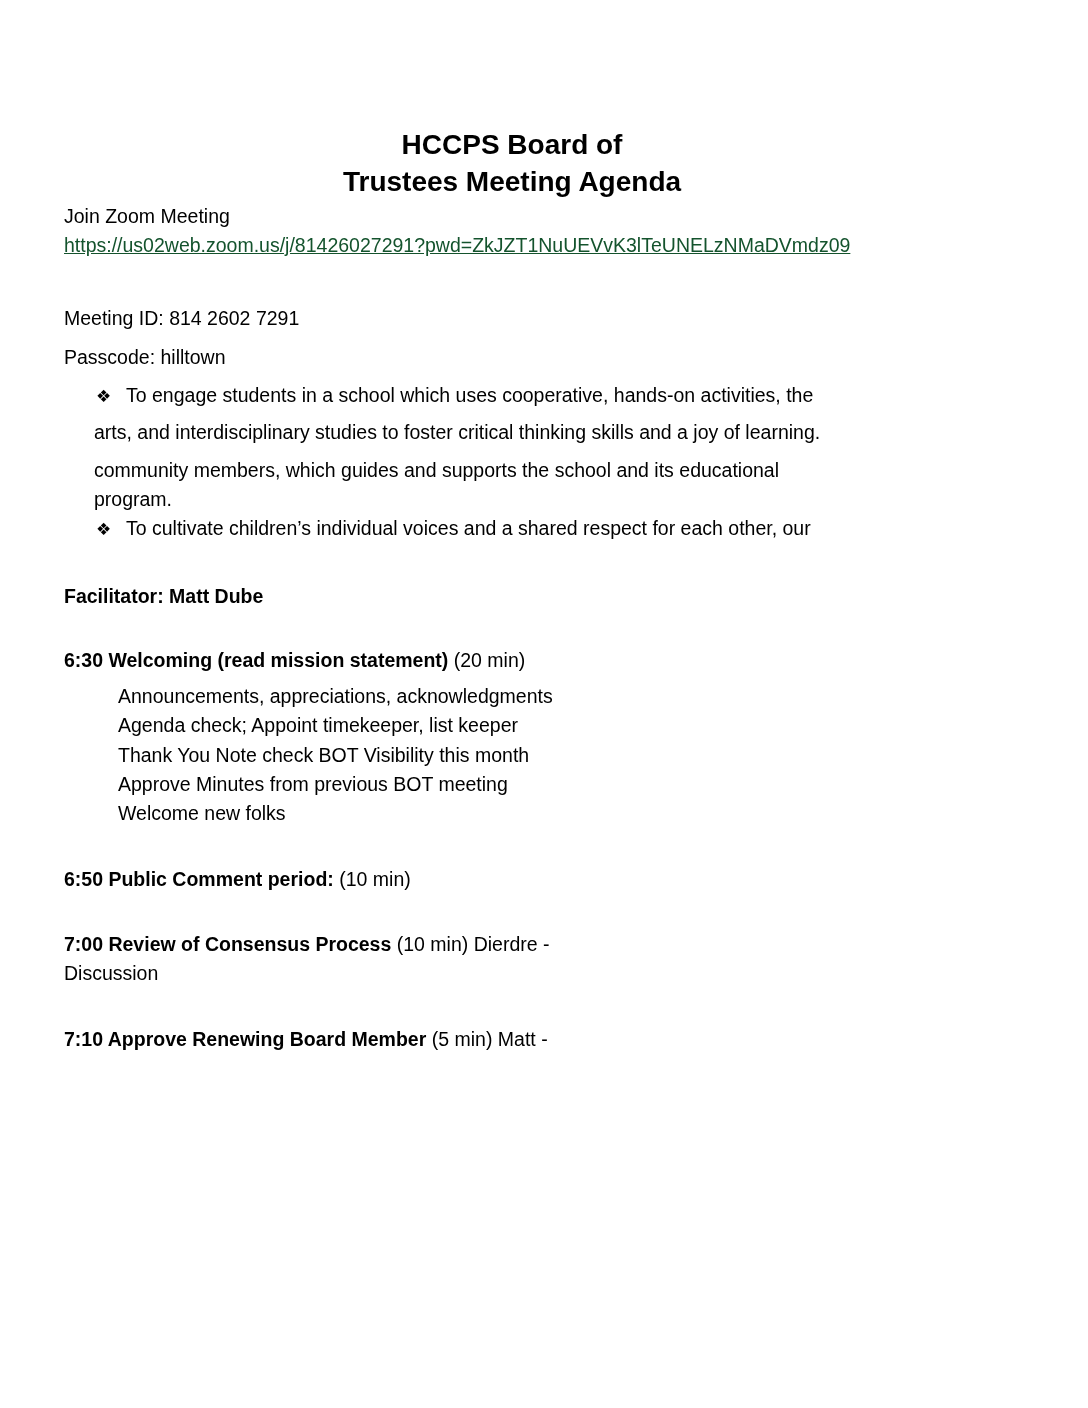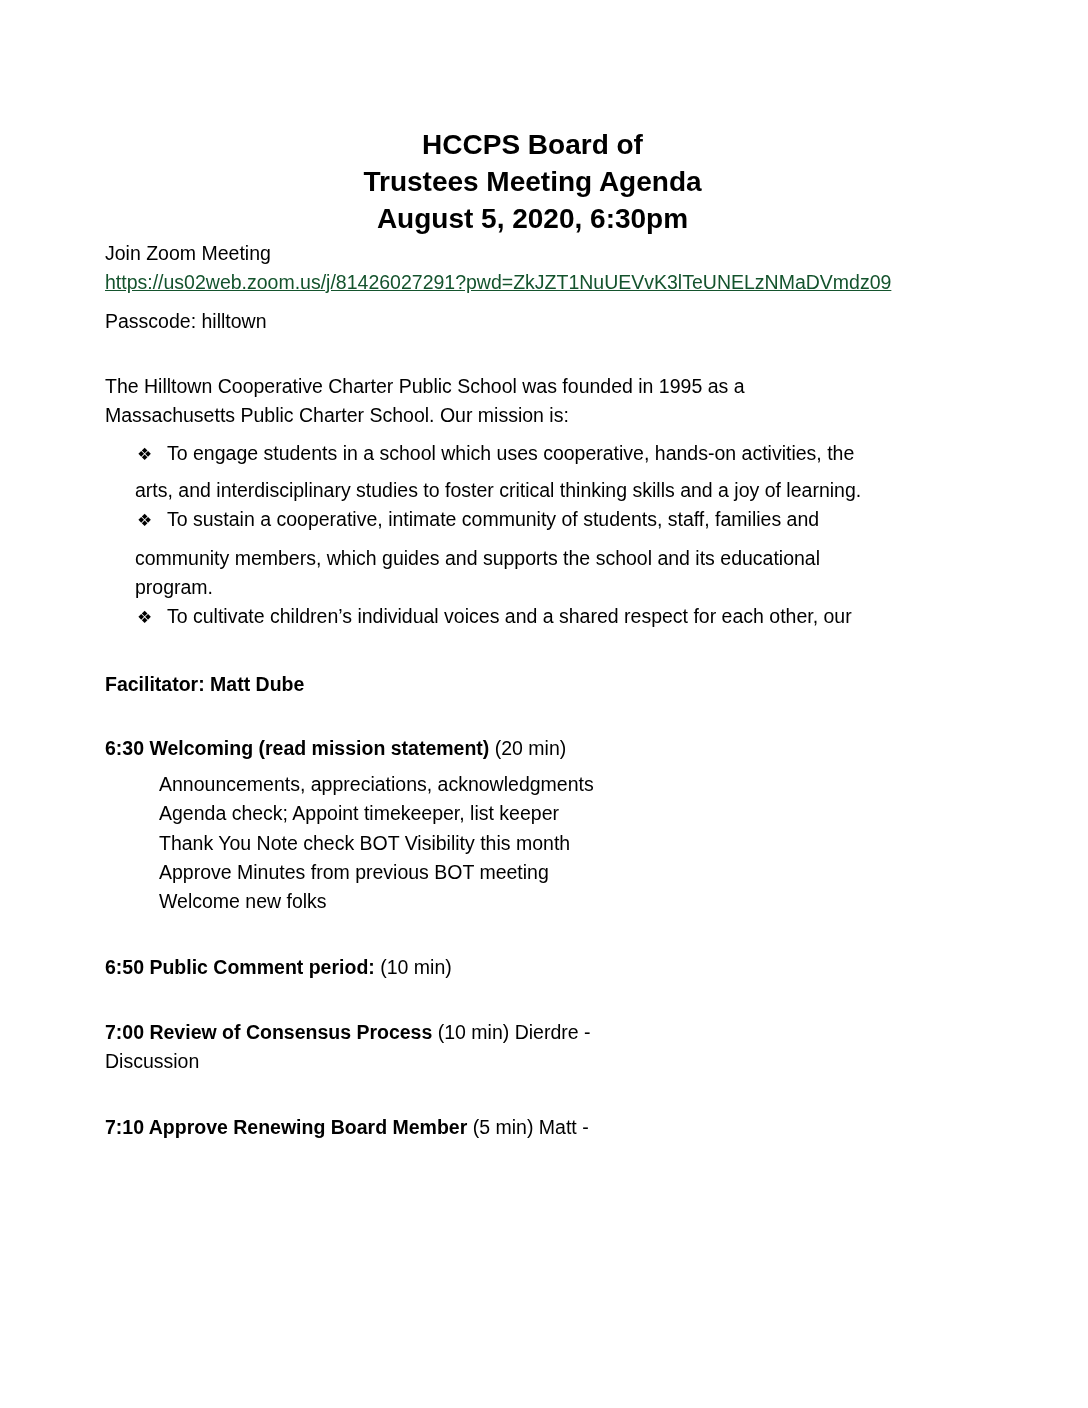--- a/index.html
+++ b/index.html
@@ -7,21 +7,21 @@
     position: relative;
     width: 1088px;
     height: 1408px;
     margin: 0 auto;
     background: #ffffff;
     color: #000000;
     font-family: "Liberation Sans", "DejaVu Sans", sans-serif;
     font-size: 19.5px;
     line-height: 29px;
     box-sizing: border-box;
-    padding: 126px 128px 0 105px;
+    padding: 126px 128px 0 64px;
     overflow: hidden;
   }
   .center { text-align: left; }
   .title-line {
     font-size: 28px;
     line-height: 37px;
     font-weight: bold;
     text-align: center;
   }
   .join-label { margin-top: 2px; }
@@ -55,42 +55,35 @@
   .h-cont { font-weight: normal; }
 </style>
 </head>
 <body>
 
 <div class="page">
 
   <div>
     <div class="title-line">HCCPS Board of</div>
     <div class="title-line">Trustees Meeting Agenda</div>
-    <div class="title-line">August 5, 2020, 6:30pm</div>
   </div>
 
   <div class="center join-label">Join Zoom Meeting</div>
   <div class="center link-line">
     <a class="doc-link">https://us02web.zoom.us/j/81426027291?pwd=ZkJZT1NuUEVvK3lTeUNELzNMaDVmdz09</a>
   </div>
+  <div class="center meeting-id">Meeting ID: 814 2602 7291</div>
   <div class="center passcode">Passcode: hilltown</div>
 
-  <div class="intro">
-    <div>The Hilltown Cooperative Charter Public School was founded in 1995 as a</div>
-    <div>Massachusetts Public Charter School. Our mission is:</div>
-  </div>
 
   <div class="mission">
     <div class="m-line bulleted">
       <span class="bullet-glyph">❖</span><span>To engage students in a school which uses cooperative, hands-on activities, the</span>
     </div>
     <div class="m-line gap7">arts, and interdisciplinary studies to foster critical thinking skills and a joy of learning.</div>
-    <div class="m-line bulleted">
-      <span class="bullet-glyph">❖</span><span>To sustain a cooperative, intimate community of students, staff, families and</span>
-    </div>
     <div class="m-line gap9">community members, which guides and supports the school and its educational</div>
     <div class="m-line">program.</div>
     <div class="m-line bulleted">
       <span class="bullet-glyph">❖</span><span>To cultivate children’s individual voices and a shared respect for each other, our</span>
     </div>
   </div>
 
   <div class="facilitator">Facilitator: Matt Dube</div>
 
   <div class="agenda-heading">

